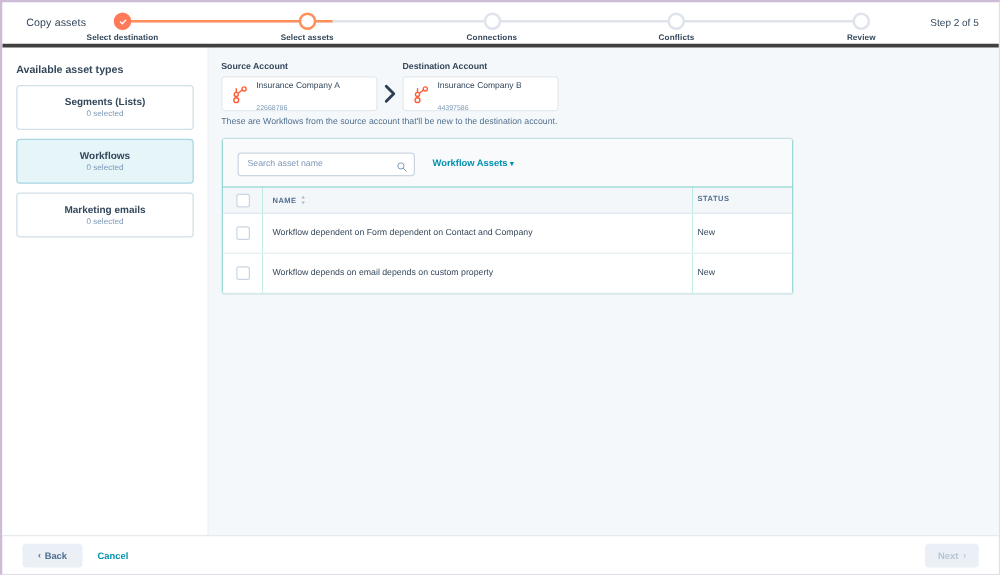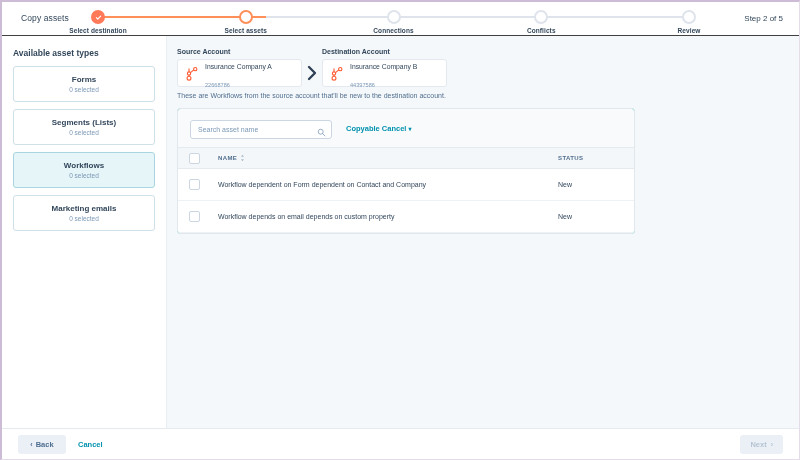--- a/index.html
+++ b/index.html
@@ -25,21 +25,21 @@
     border-bottom: 1px solid #e4dce8;
     background: #f5f8fa;
     display: flex;
     flex-direction: column;
   }
 
   
   .header {
     height: 33px;
     background: #ffffff;
-    border-bottom: 1px solid #404040;
+    border-bottom: 3px solid #404040;
     display: flex;
     align-items: flex-start;
     position: relative;
     flex: none;
   }
   .header-title {
     position: absolute;
     left: 19px;
     top: 11px;
     font-size: 8.5px;
@@ -452,24 +452,20 @@
     </div>
 
     <div class="step-count">Step 2 of 5</div>
   </div>
 
   <div class="body">
 
     <div class="sidebar">
       <div class="sidebar-title">Available asset types</div>
       <div id="sidebar-host">
-          <div class="asset-card">
-            <div class="name">Forms</div>
-            <div class="count">0 selected</div>
-          </div>
           <div class="asset-card">
             <div class="name">Segments (Lists)</div>
             <div class="count">0 selected</div>
           </div>
           <div class="asset-card selected">
             <div class="name">Workflows</div>
             <div class="count">0 selected</div>
           </div>
           <div class="asset-card">
             <div class="name">Marketing emails</div>
@@ -536,21 +532,21 @@
           <span class="search-wrap">
             <input class="search-input" type="text" placeholder="Search asset name" style="">
             <span class="search-icon">
               <svg viewBox="0 0 16 16" width="9" height="9">
                 <circle cx="6.6" cy="6.6" r="4.4" fill="none" stroke="#7c98b6" stroke-width="1.4"></circle>
                 <line x1="10" y1="10" x2="14.2" y2="14.2" stroke="#7c98b6" stroke-width="1.4" stroke-linecap="round"></line>
               </svg>
             </span>
           </span>
           <span class="filter-link">
-            <span>Copyable Cancel</span><span class="caret">▾</span>
+            <span>Workflow Assets</span><span class="caret">▾</span>
           </span>
         </div>
 
         <table class="assets">
           <thead>
             <tr>
               <th class="col-check">
                 <span class="chk"></span>
               </th>
               <th class="col-name">

